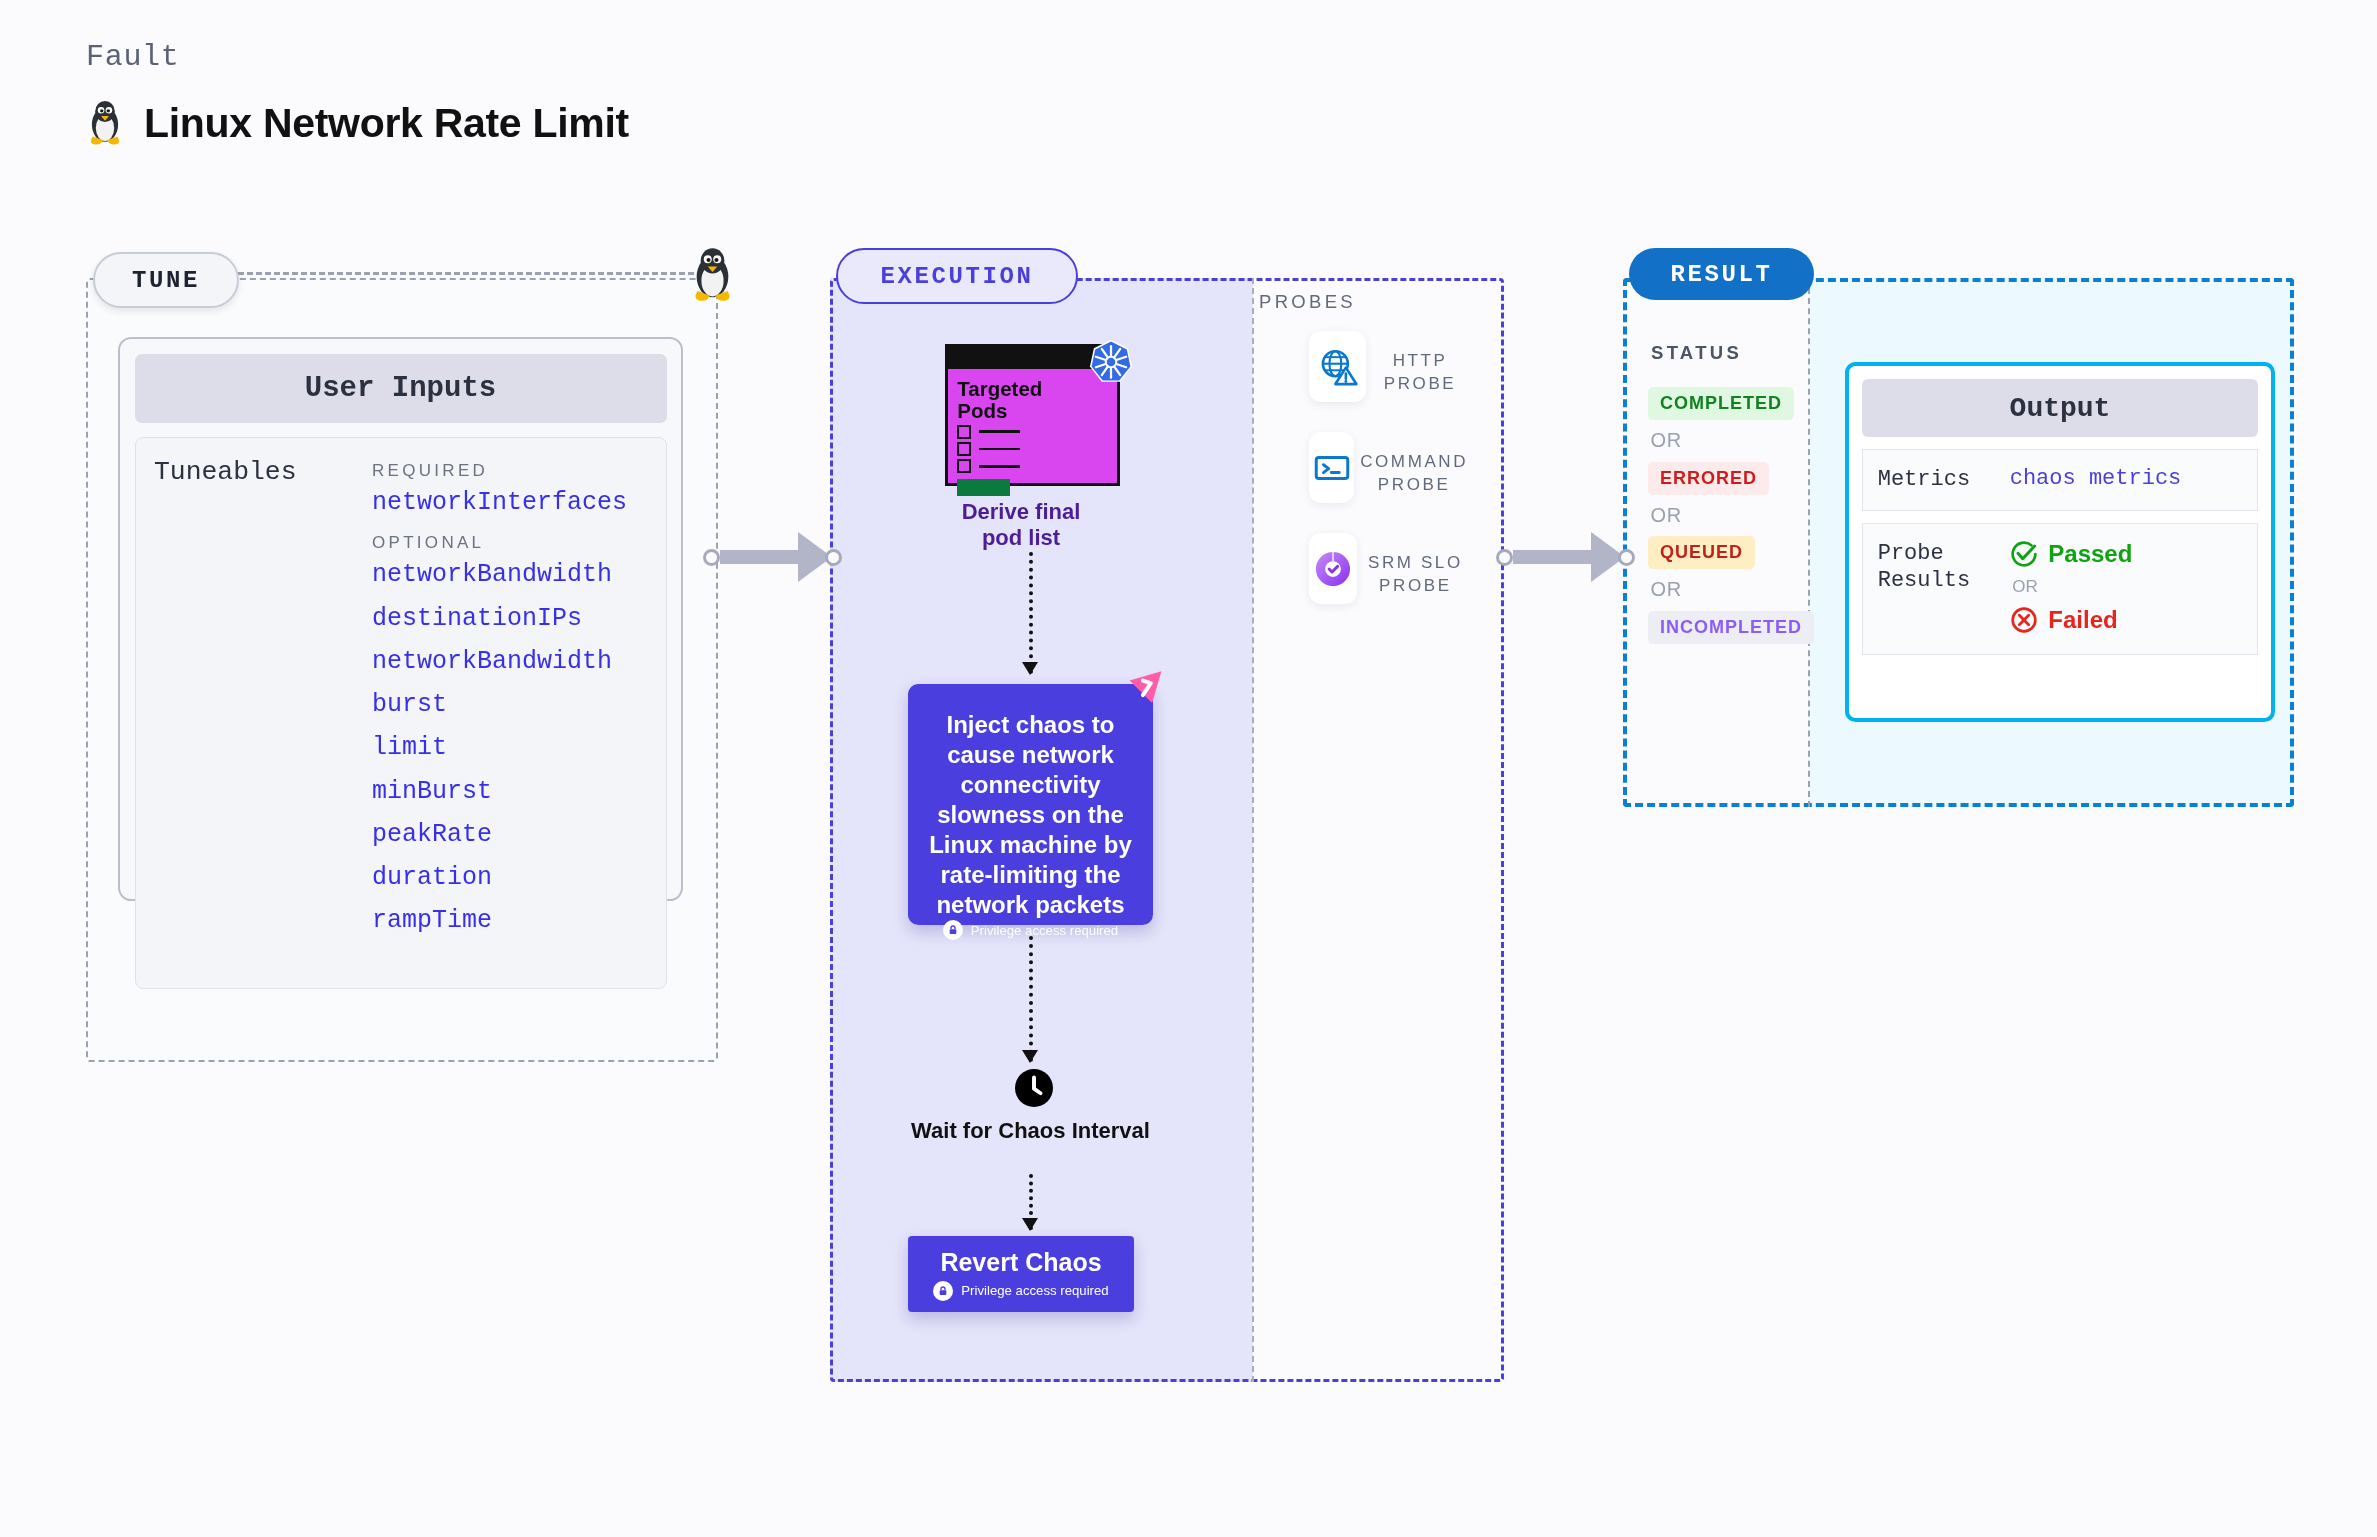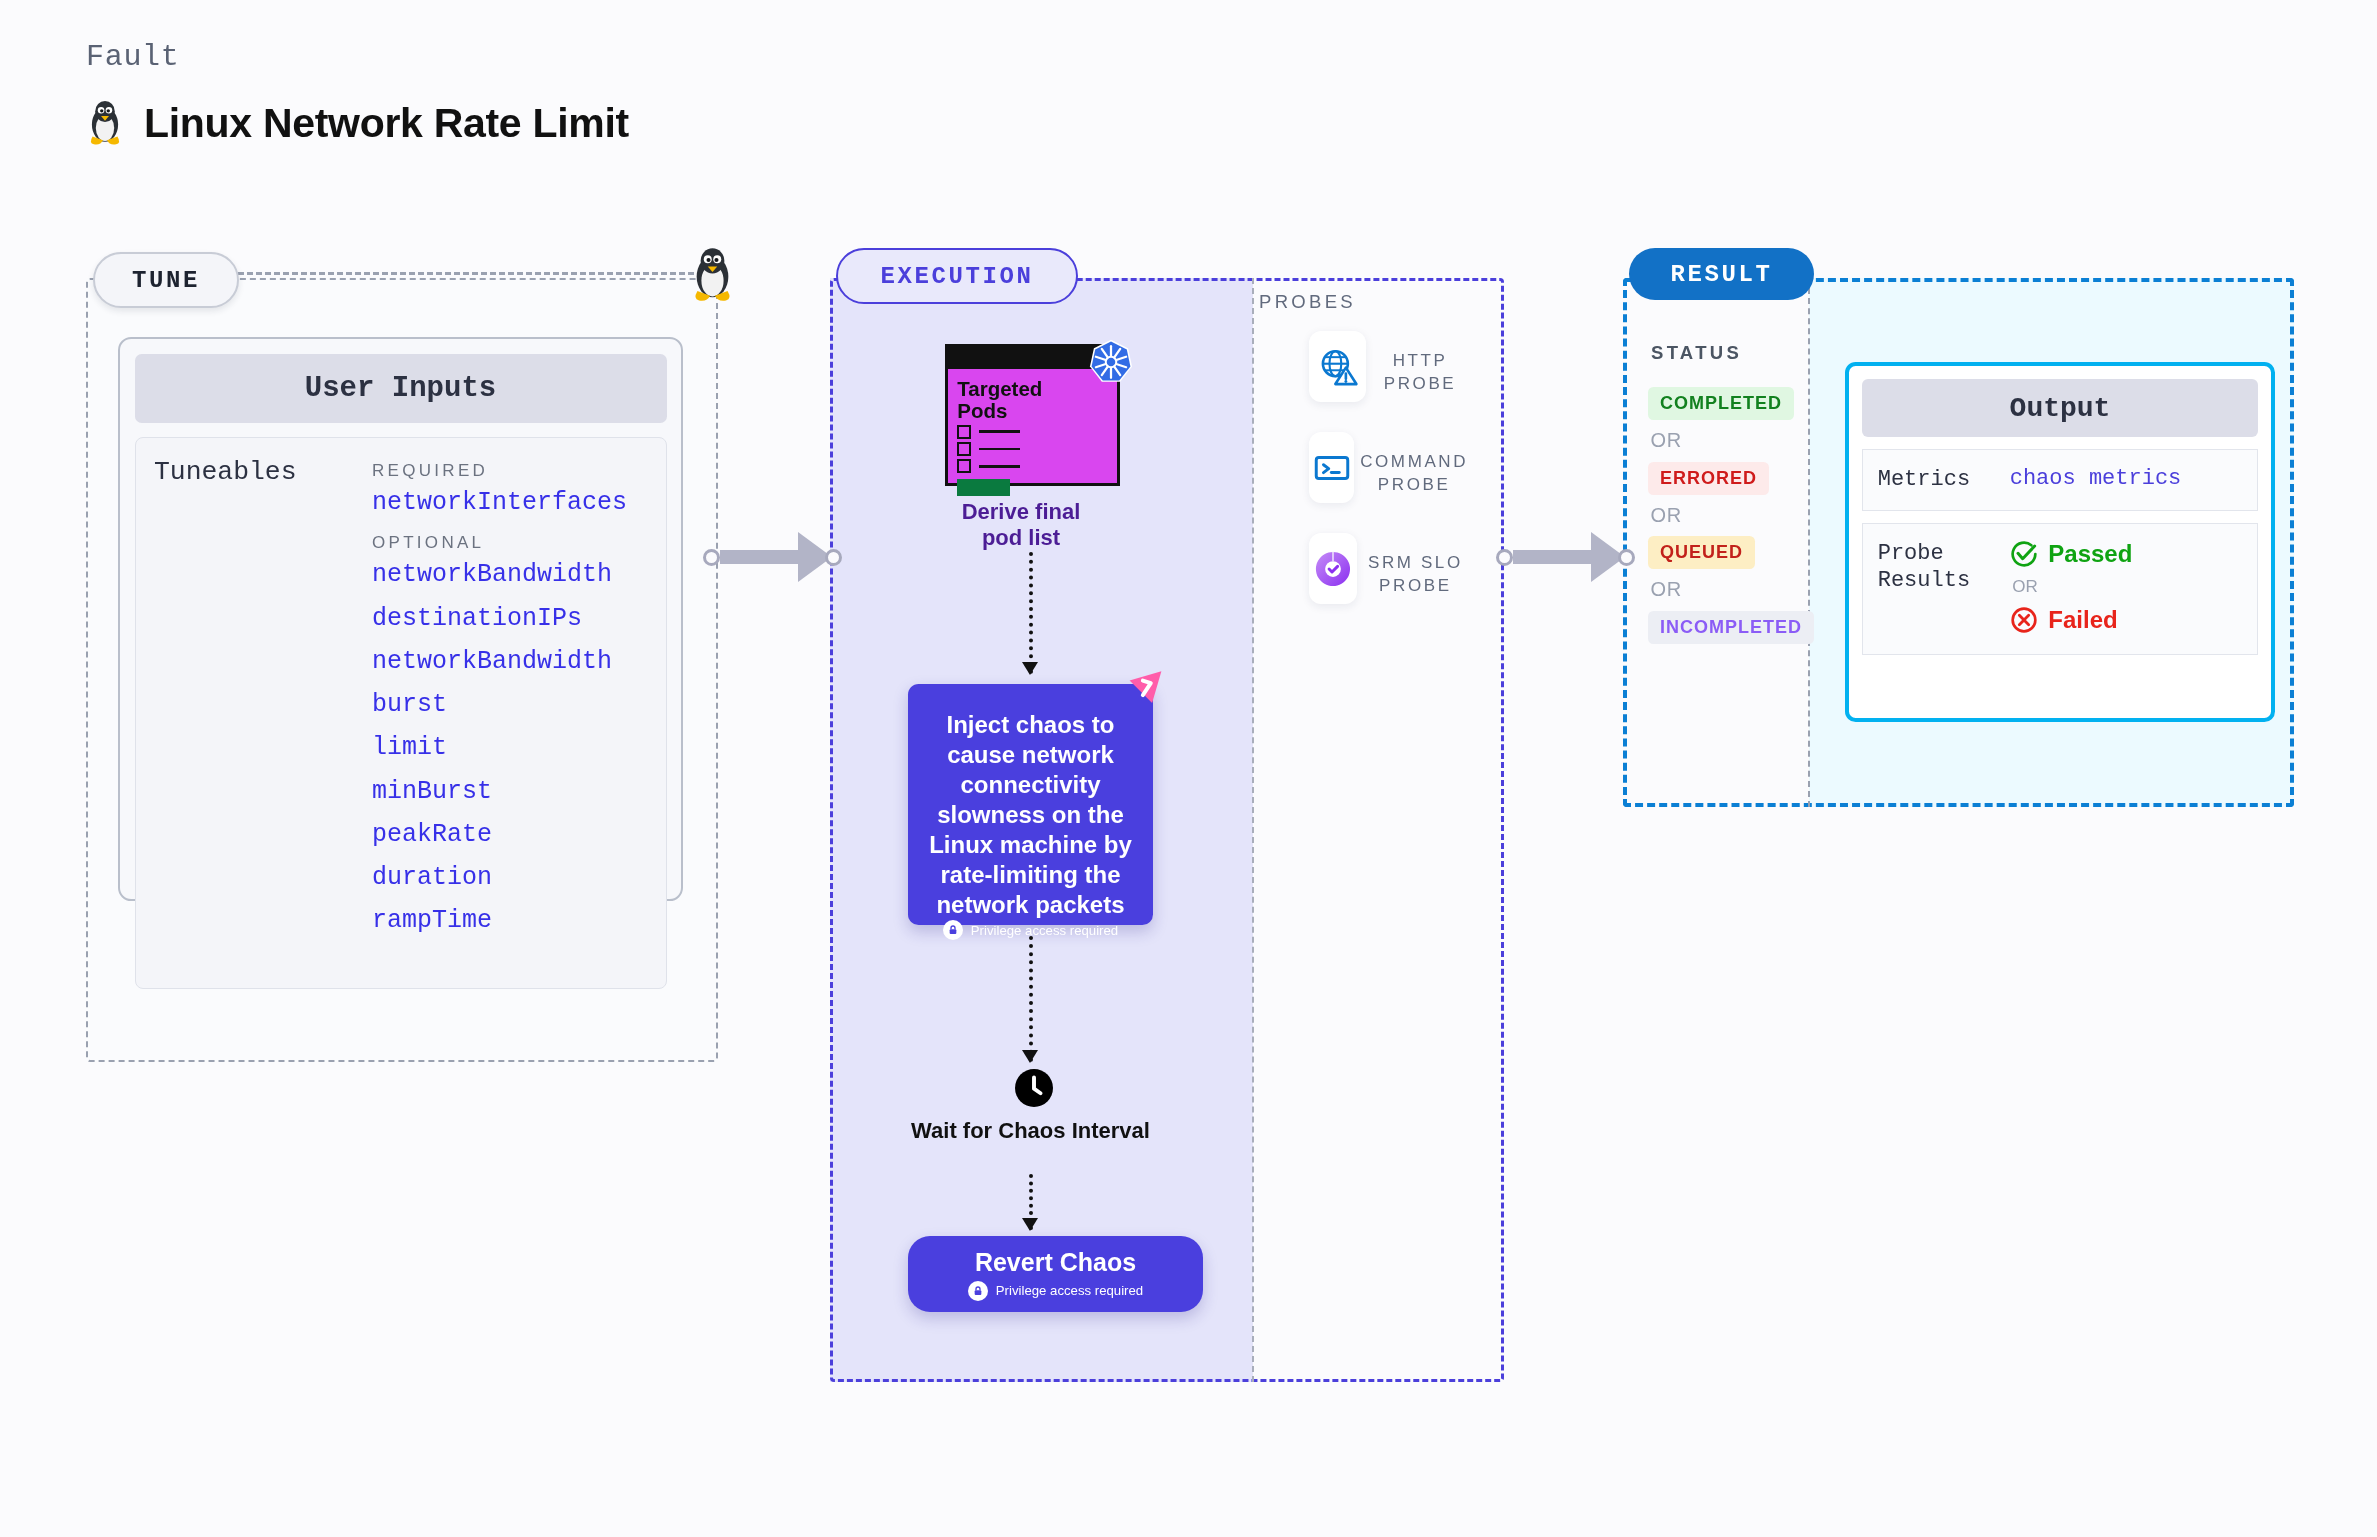--- a/index.html
+++ b/index.html
@@ -159,22 +159,22 @@
   
   #clock-wrap{position:absolute;left:1015px;top:1069px;z-index:6;}
   #clock{width:38px;height:38px;}
   #wait-label{
     position:absolute;left:908px;top:1117px;width:245px;text-align:center;
     font-size:22px;font-weight:bold;color:#111;line-height:1.25;z-index:6;
   }
 
   
   #revert-box{
-    position:absolute;left:908px;top:1236px;width:295px;height:76px;
-    background:#4a3fde;border-radius:22px;z-index:6;
+    position:absolute;left:908px;top:1236px;width:226px;height:76px;
+    background:#4a3fde;border-radius:4px;z-index:6;
     box-shadow:0 6.6px 14.5px rgba(40,30,140,.22);
     display:flex;flex-direction:column;align-items:center;justify-content:center;
   }
   #revert-title{color:#fff;font-size:25px;font-weight:bold;}
   #revert-box .priv{margin:4px 0 0 0;}
 
   
   #probes-list{position:absolute;left:1309px;top:331px;width:165px;z-index:5;}
   .probe{display:flex;flex-direction:row;align-items:center;margin-bottom:30px;}
   .probe-ico{

